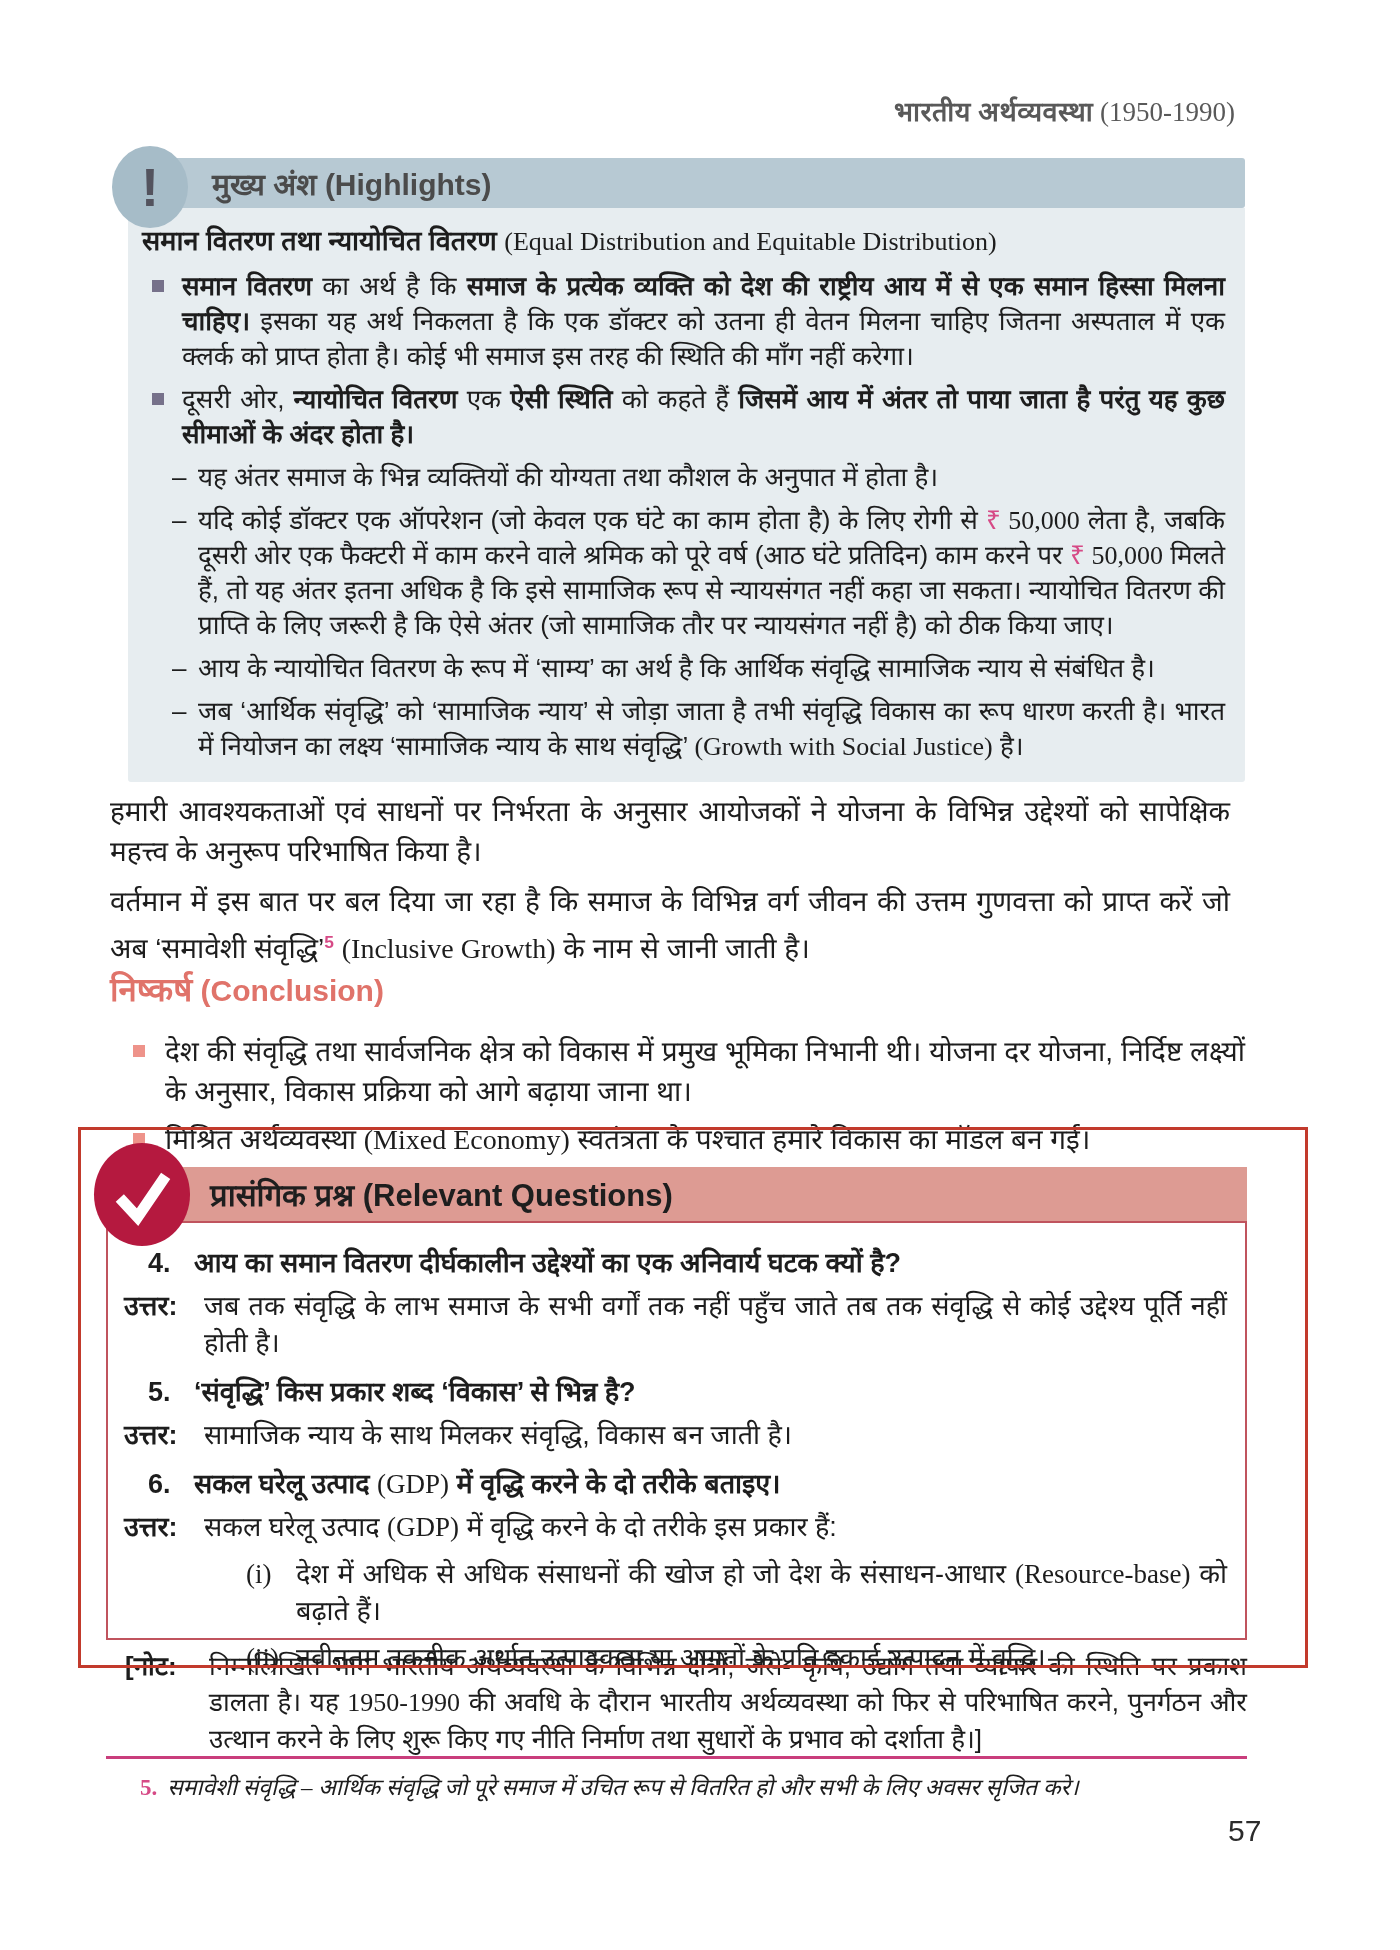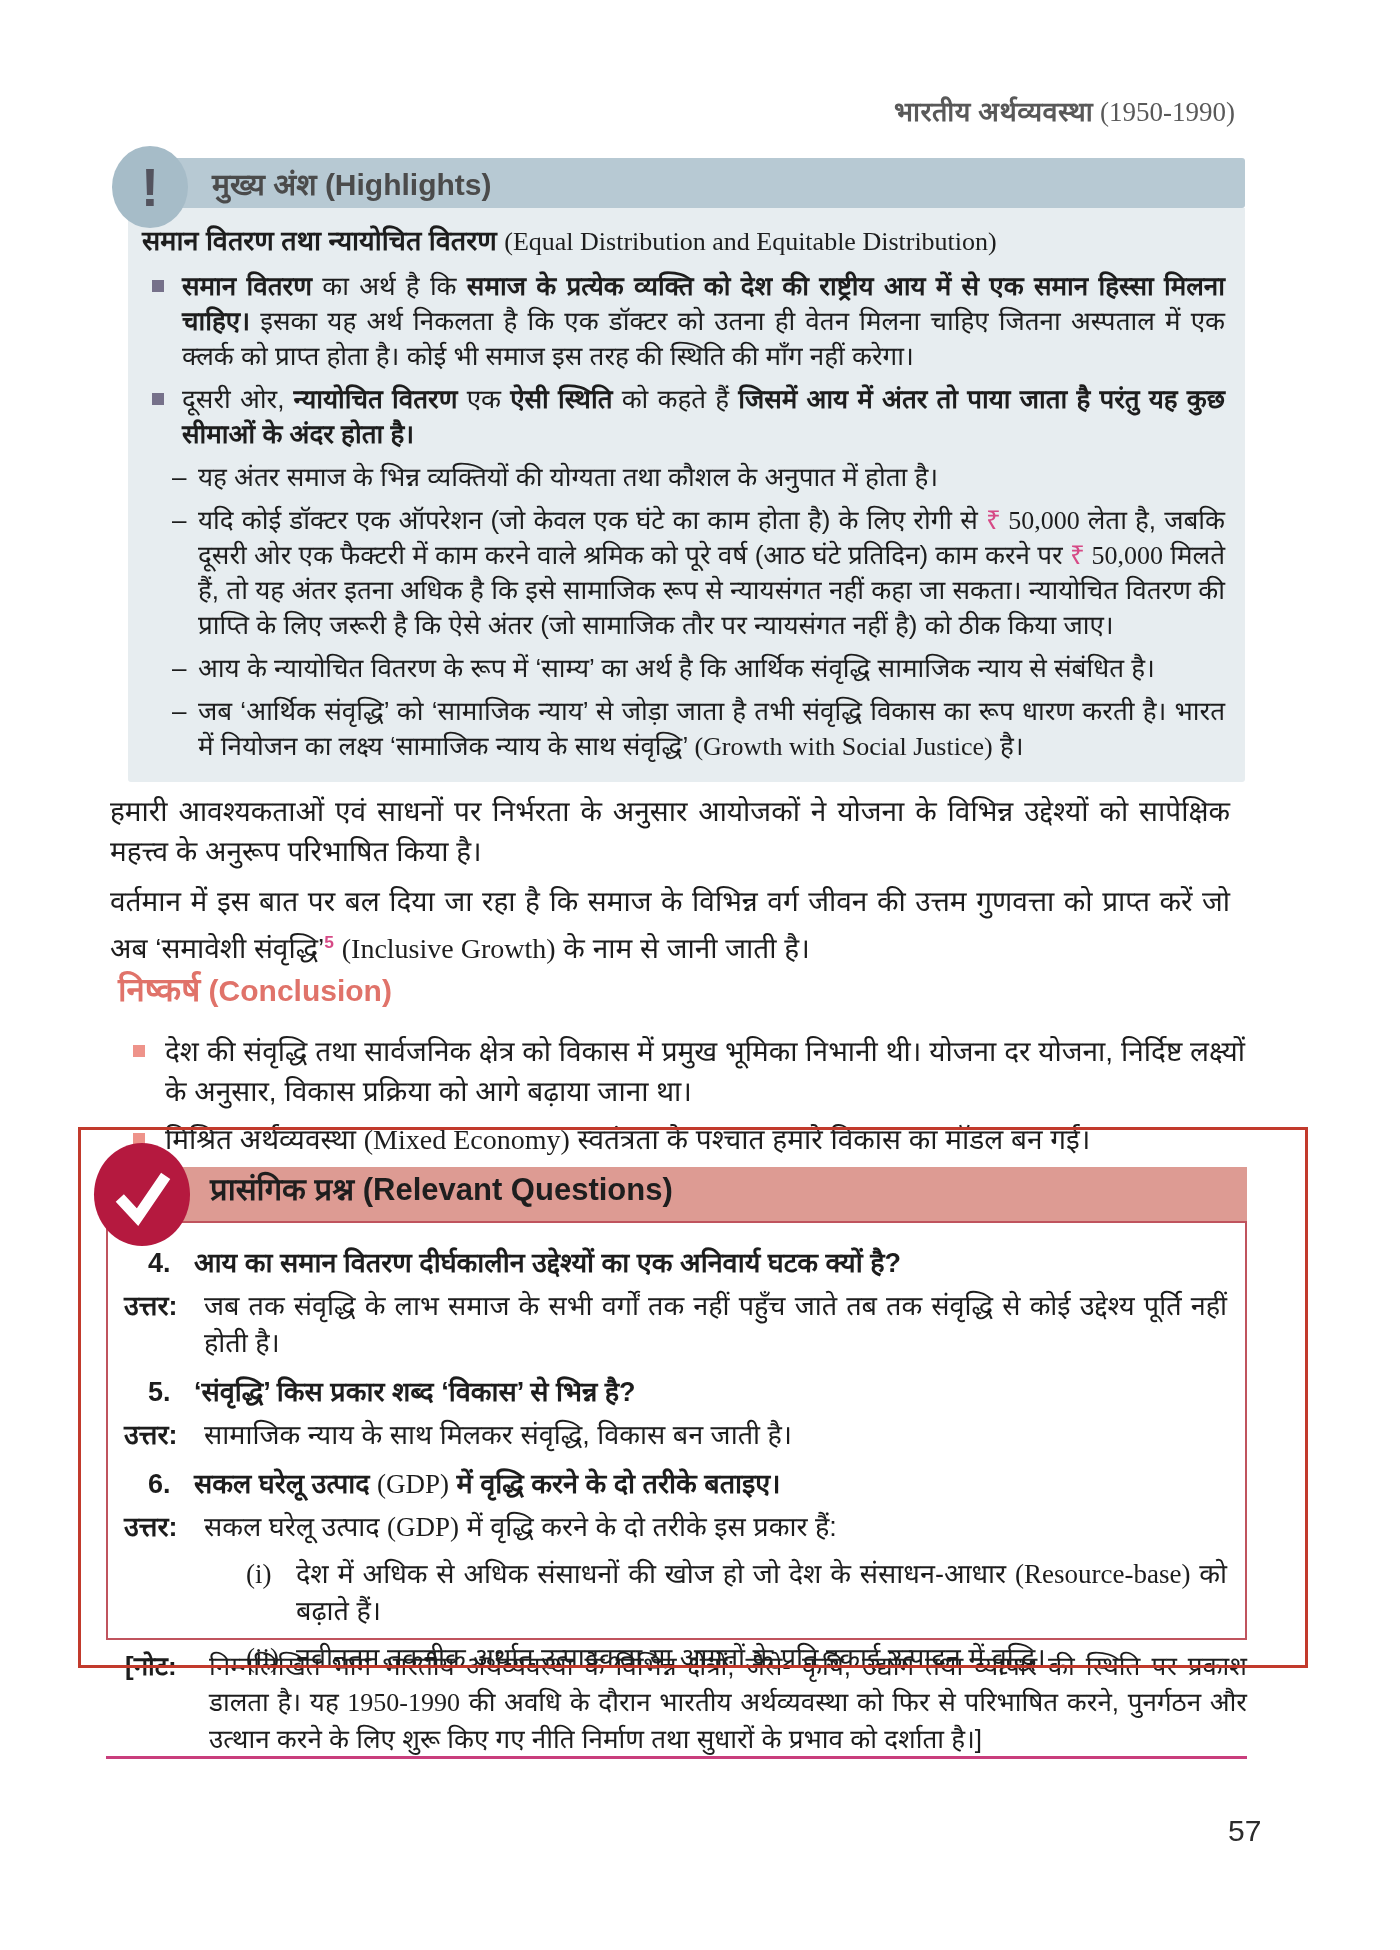--- a/index.html
+++ b/index.html
@@ -50,38 +50,38 @@
   .seg-pink{color:#d64a86;}
   .seg-sup{color:#d64a86;font-weight:700;vertical-align:super;font-size:0.62em;}
 
   
   .bodypara{position:absolute;left:110px;width:1120px;margin:0;
     font-size:28px;line-height:40px;text-align:justify;}
   .p1{top:792px;}
   .p2{top:882px;}
 
   
-  .concl-h{position:absolute;left:118px;top:966px;margin:0;font-weight:700;}
+  .concl-h{position:absolute;left:110px;top:966px;margin:0;font-weight:700;}
   .c-hi{color:#e0736a;font-size:33px;}
   .c-en{color:#e0736a;font-size:30px;}
   .c-bullets{position:absolute;left:125px;top:1032px;width:1120px;
     font-size:28px;line-height:40px;}
   .c-bullet{display:flex;margin-bottom:8px;}
   .c-bullet .csq{flex:none;width:12px;height:12px;background:#ee938a;margin:13px 20px 0 8px;}
 
   
   .red-rect{
     position:absolute;left:78px;top:1127px;width:1224px;height:535px;
     border:3px solid #c23a2c;z-index:10;pointer-events:none;background:transparent;
   }
 
   
   .q-bar{
     position:absolute;left:130px;top:1167px;width:1117px;height:54px;
-    background:#dd9b93;display:flex;z-index:1;
+    background:#dd9b93;display:flex;align-items:center;z-index:1;
   }
   .q-bar-title{padding-left:80px;font-weight:700;font-size:31px;color:#1e1e1e;}
   .q-check{
     position:absolute;left:94px;top:1143px;width:96px;height:103px;
     background:#b5193f;border-radius:50%;z-index:2;
     display:flex;align-items:center;justify-content:center;
   }
   .q-check svg{width:74px;height:74px;}
   .q-box{
     position:absolute;left:106px;top:1221px;width:1141px;height:419px;
@@ -223,16 +223,19 @@
     </div>
   </div>
 
   <div class="note">
     <span class="note-label">[नोट:</span>
     <div class="txt"><span>निम्नलिखित भाग भारतीय अर्थव्यवस्था के विभिन्न क्षेत्रों; जैसे- कृषि, उद्योग तथा व्यापार की स्थिति पर प्रकाश डालता है। यह </span><span class="seg-en">1950-1990</span><span> की अवधि के दौरान भारतीय अर्थव्यवस्था को फिर से परिभाषित करने, पुनर्गठन और उत्थान करने के लिए शुरू किए गए नीति निर्माण तथा सुधारों के प्रभाव को दर्शाता है।]</span></div>
   </div>
 
   <div class="pink-rule"></div>
 
+  <div class="footnote">
+    <span class="fn-num">5.</span><span class="fn-text">समावेशी संवृद्धि – आर्थिक संवृद्धि जो पूरे समाज में उचित रूप से वितरित हो और सभी के लिए अवसर सृजित करे।</span>
+  </div>
 
   <div class="page-num">57</div>
 
 </div>
 
 </body></html>

